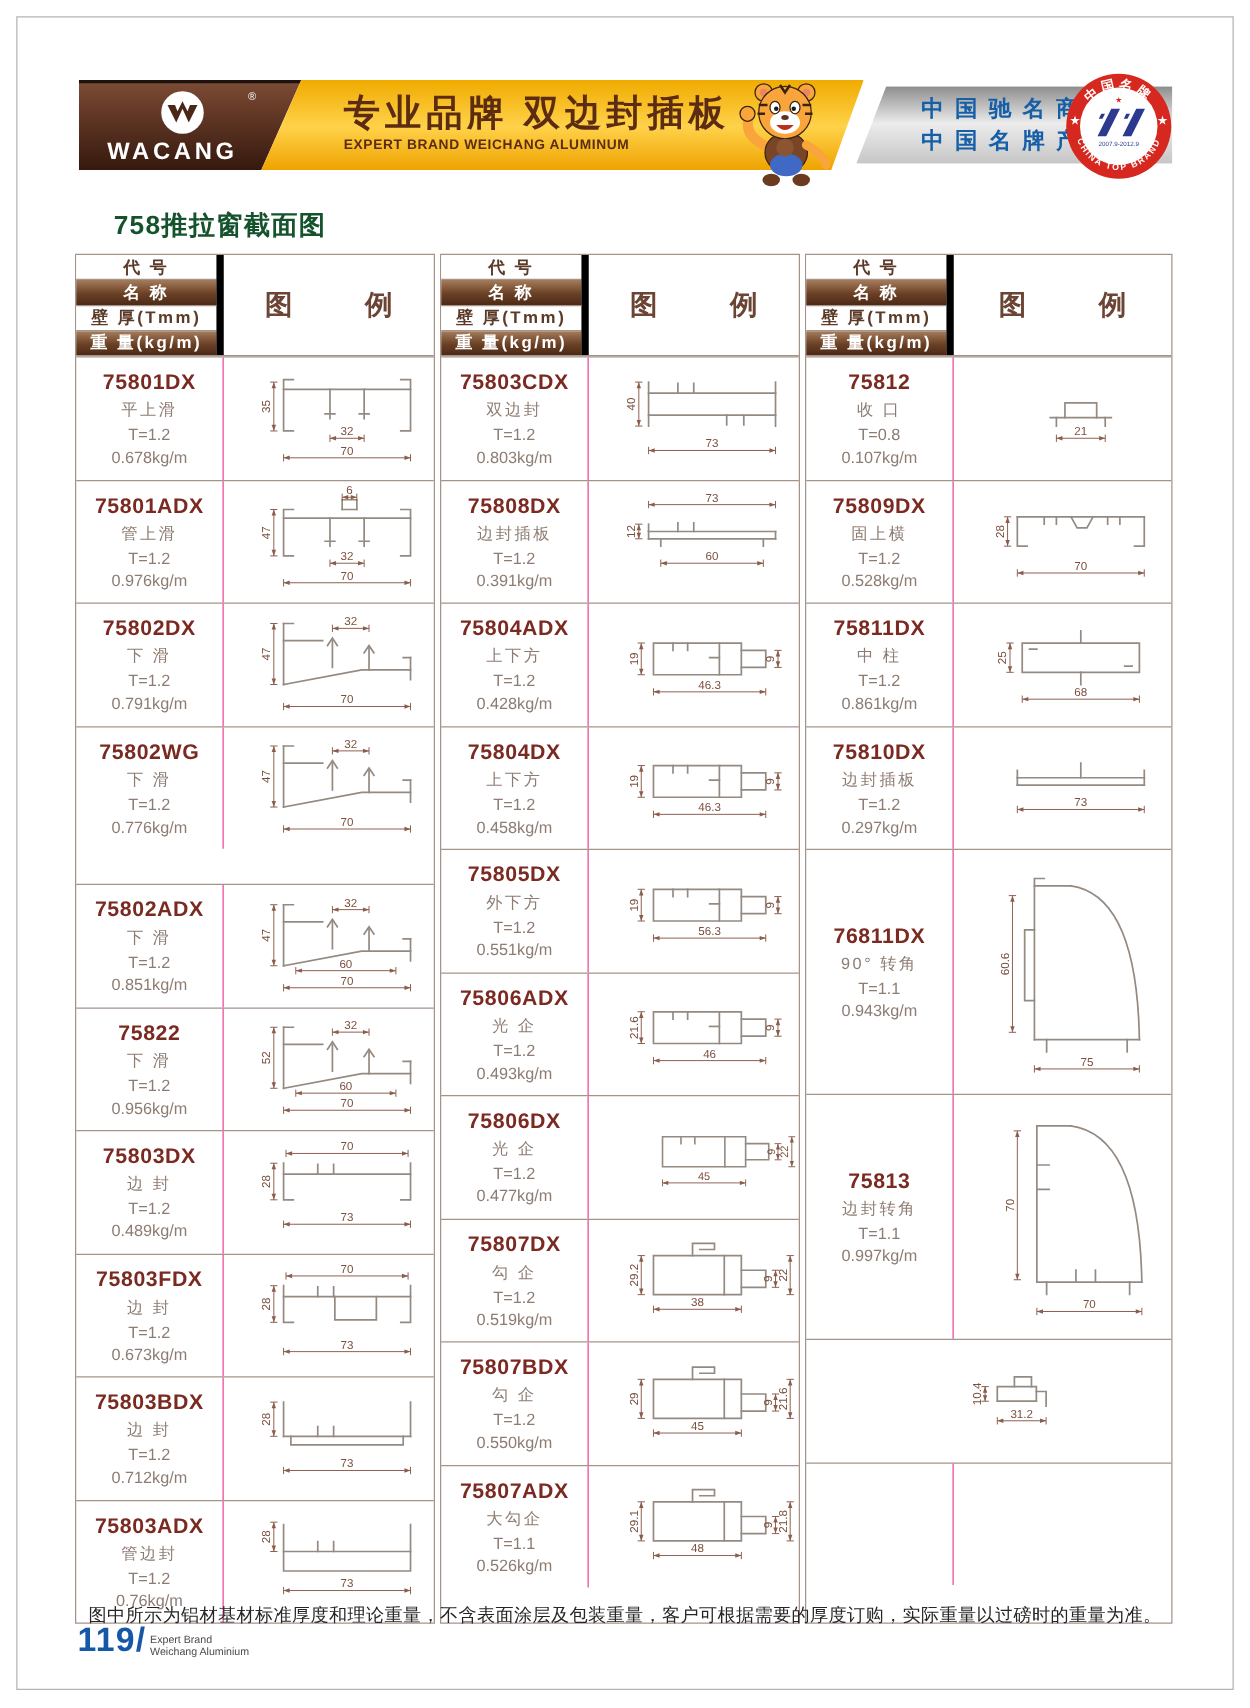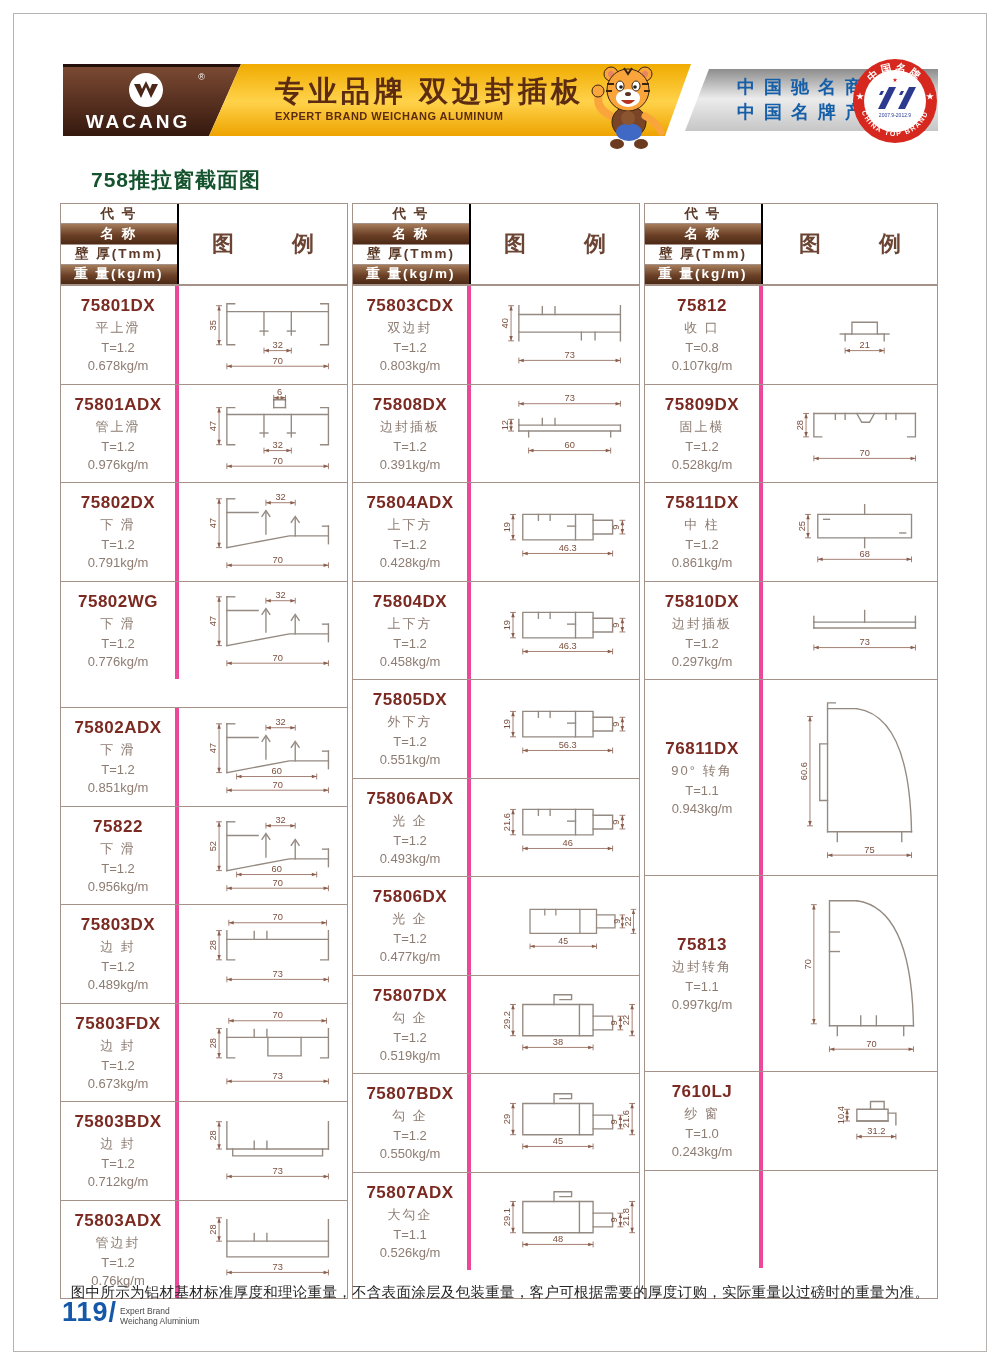--- a/index.html
+++ b/index.html
@@ -33,31 +33,31 @@
   .badge{position:absolute;left:788px;top:-7px;width:88px;height:88px;z-index:5;}
 
   
   .page-title{position:absolute;left:63px;top:166px;font-size:21px;font-weight:bold;
     color:#14532d;letter-spacing:1px;margin-left:28px;}
 
   
   .tables{position:absolute;left:60px;top:203px;display:flex;gap:4px;}
   .ptable{border:1px solid #a5938a;background:#fff;box-sizing:border-box;}
   .thead{display:flex;height:80px;border-bottom:1px solid #a5938a;}
-  .thead-left{width:118px;border-right:2px solid #000000;display:flex;flex-direction:column;box-sizing:border-box;}
+  .thead-left{width:118px;border-right:6px solid #000000;display:flex;flex-direction:column;box-sizing:border-box;}
   .hcell{flex:1;display:flex;align-items:center;justify-content:center;
     font-weight:bold;font-size:13.5px;letter-spacing:2px;white-space:nowrap;}
   .hcell.plain{color:#5b3a28;background:#fff;}
   .hcell.grad{color:#fff;background:linear-gradient(180deg,#a57c5b 0%,#6b4026 55%,#4c2a16 100%);}
   .hcell + .hcell{border-top:1px solid #a5938a;}
   .thead-right{flex:1;display:flex;align-items:center;justify-content:center;
     color:#6b4434;font-size:22px;font-weight:bold;letter-spacing:26px;text-indent:26px;}
   .row{display:flex;border-top:1px solid #a5938a;}
   .row:first-of-type{border-top:none;}
-  .row-info{width:118px;border-right:4px solid #ec4899;display:flex;flex-direction:column;
+  .row-info{width:118px;border-right:1px solid #ec4899;display:flex;flex-direction:column;
     align-items:center;justify-content:center;gap:3px;box-sizing:border-box;}
   .p-code{color:#7b2a22;font-weight:bold;font-size:17px;letter-spacing:0.5px;}
   .p-name{color:#8d7c72;font-size:13px;letter-spacing:2px;}
   .p-t,.p-w{color:#8d7c72;font-size:13px;}
   .row-fig{flex:1;display:flex;align-items:center;justify-content:center;overflow:hidden;}
 
   
   .note{position:absolute;left:0;right:0;top:1283px;text-align:center;
     font-size:14.5px;color:#252525;letter-spacing:0.3px;}
   .pageno{position:absolute;left:62px;top:1299px;display:flex;align-items:flex-start;}
@@ -1092,26 +1092,20 @@
             <line x1="64" y1="172" x2="150" y2="172" stroke="#8a5d4c" stroke-width="0.8"></line>
             <line x1="64" y1="169" x2="64" y2="175" stroke="#8a5d4c" stroke-width="0.8"></line>
             <line x1="150" y1="169" x2="150" y2="175" stroke="#8a5d4c" stroke-width="0.8"></line>
             <polygon points="64,172 69,170.2 69,173.8" fill="#8a5d4c"></polygon>
             <polygon points="150,172 145,173.8 145,170.2" fill="#8a5d4c"></polygon>
             <text x="107" y="169.5" text-anchor="middle" font-size="9.5" fill="#7b4f3e">70</text>
           </svg>
         </div>
       </div>
       <div class="row" style="height: 97.5px;">
-        <div class="row-info">
-          <div class="p-code">7610LJ</div>
-          <div class="p-name">纱 窗</div>
-          <div class="p-t">T=1.0</div>
-          <div class="p-w">0.243kg/m</div>
-        </div>
         <div class="row-fig">
           <svg viewBox="0 0 170 92" width="166" height="90">
             <path d="M92,34 H124 V46 H92 V34" fill="none" stroke="#948a82" stroke-width="1.4" stroke-linecap="square"></path>
             <path d="M106,34 V26 H120 V34" fill="none" stroke="#948a82" stroke-width="1.4" stroke-linecap="square"></path>
             <path d="M124,38 H132 V50" fill="none" stroke="#948a82" stroke-width="1.4" stroke-linecap="square"></path>
             <path d="M92,46 H124" fill="none" stroke="#948a82" stroke-width="1.4" stroke-linecap="square"></path>
             <line x1="82" y1="34" x2="82" y2="46" stroke="#8a5d4c" stroke-width="0.8"></line>
             <line x1="79" y1="34" x2="85" y2="34" stroke="#8a5d4c" stroke-width="0.8"></line>
             <line x1="79" y1="46" x2="85" y2="46" stroke="#8a5d4c" stroke-width="0.8"></line>
             <polygon points="82,34 83.8,39 80.2,39" fill="#8a5d4c"></polygon>

